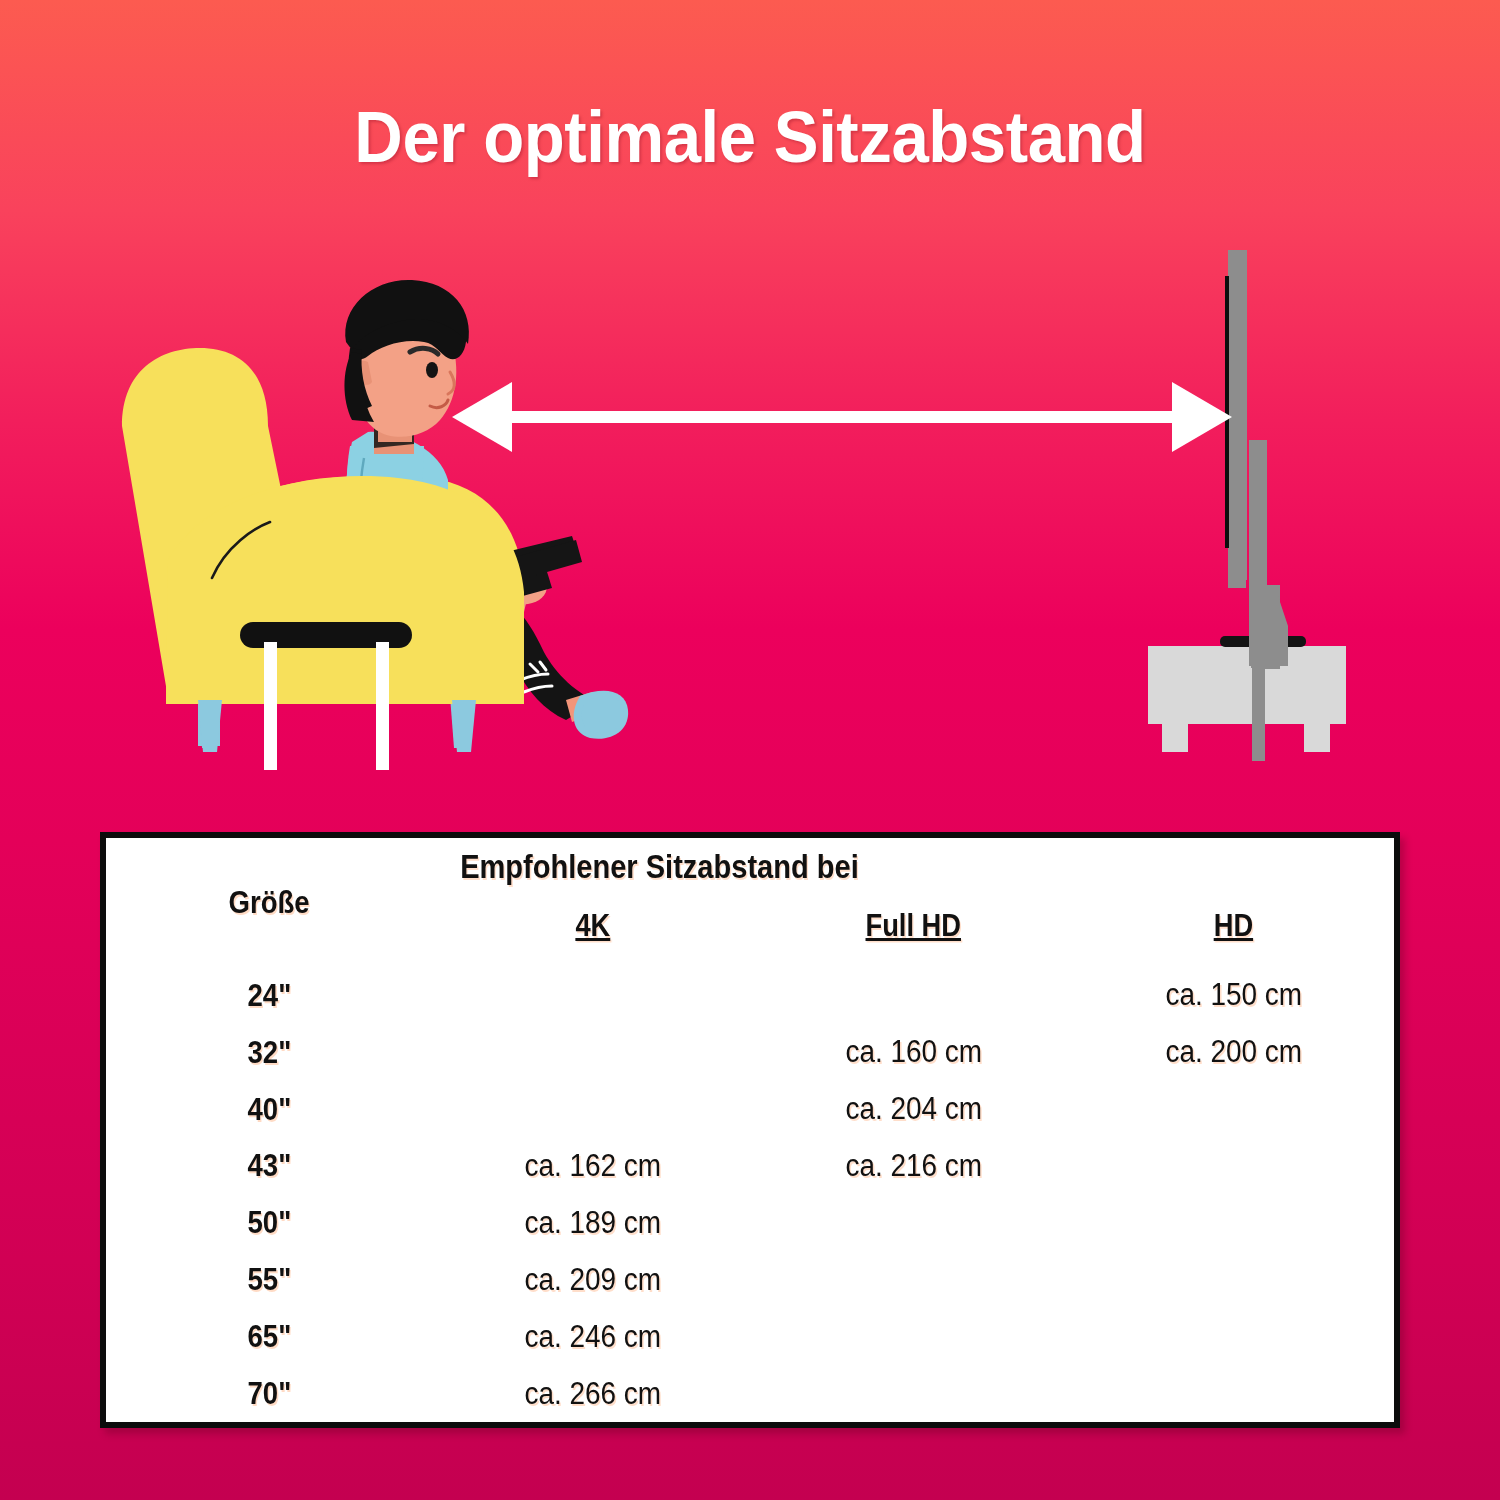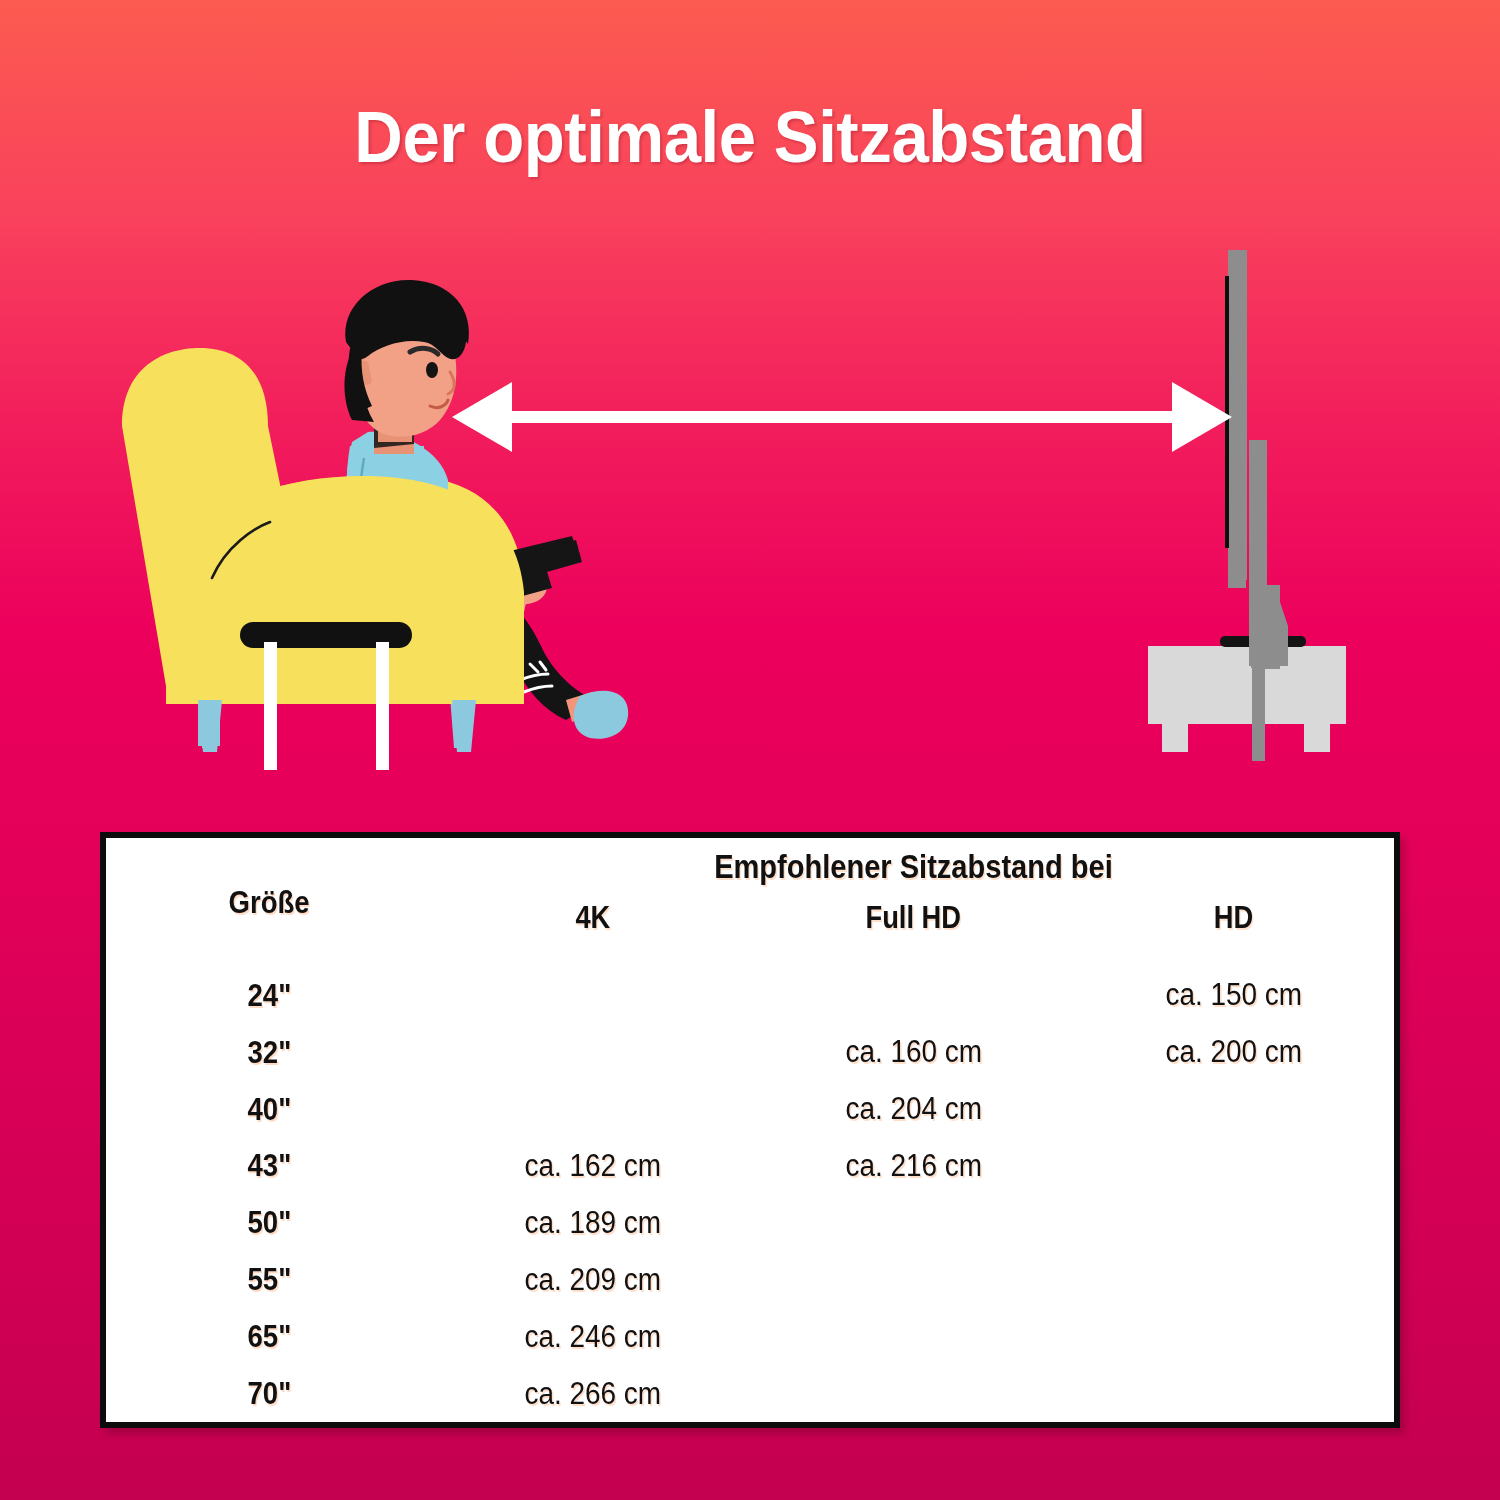--- a/index.html
+++ b/index.html
@@ -98,31 +98,32 @@
     display:inline-block;
     white-space:nowrap;
     text-shadow:1.5px 1.5px 0 rgba(255,190,150,0.5);
   }
   .hdr-inner{
     width:100%;height:100%;
     display:flex;flex-direction:column;
   }
   .hdr-top{
     flex:0 0 58px;
-    display:flex;align-items:center;justify-content:center;
+    display:flex;align-items:center;justify-content:flex-start;
   }
   .hdr-bottom{
     flex:1 1 auto;
     display:flex;align-items:flex-start;justify-content:space-around;
     padding-top:4px;
   }
   .hdr-sub-cell{
     width:33.33%;
-    display:flex;justify-content:center;
+    display:flex;align-items:center;justify-content:center;
     height:52px;
+    text-decoration:underline;
   }
   .size-hdr-inner{
     width:100%;height:100%;
     display:flex;align-items:center;justify-content:center;
   }
 </style>
 </head>
 <body>
 
 <div id="title">Der optimale Sitzabstand</div>

